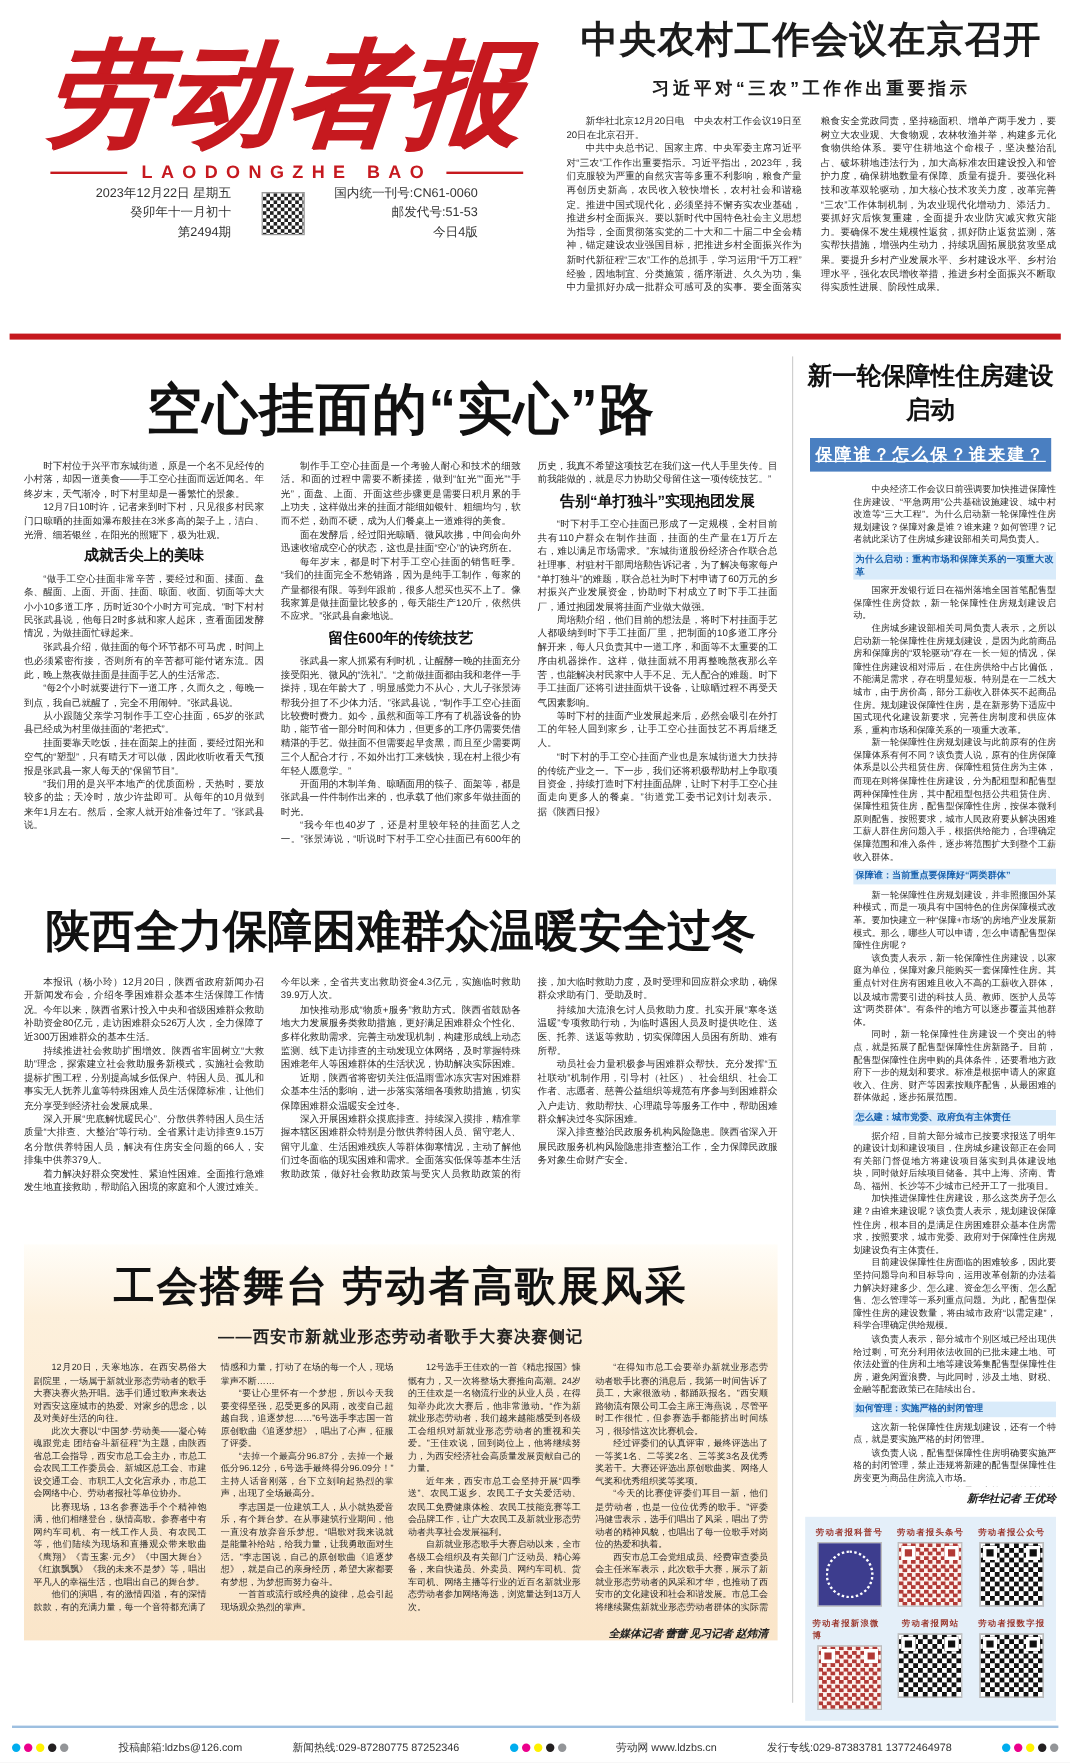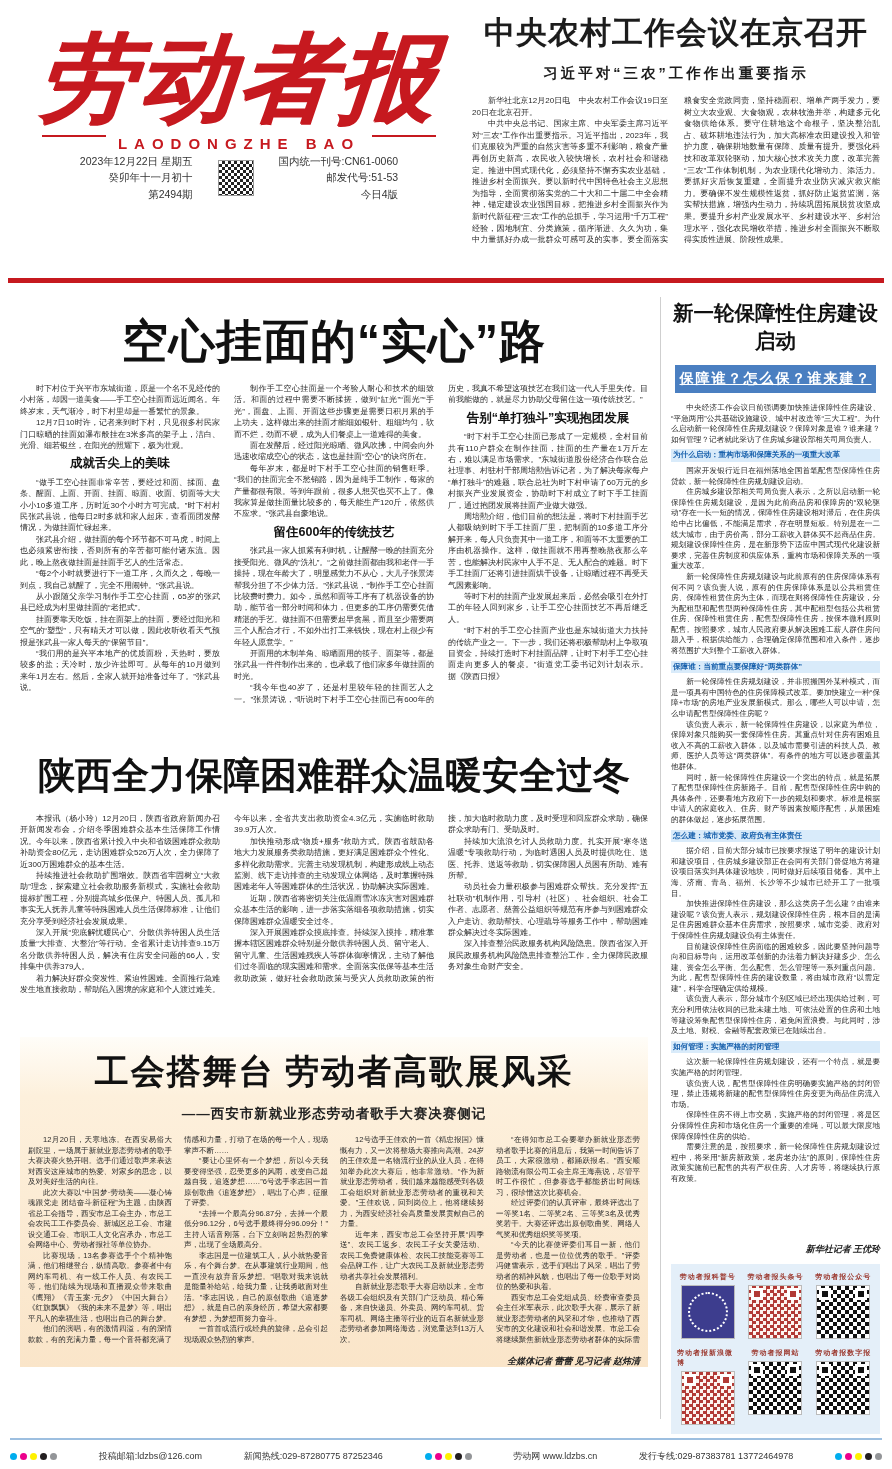--- a/index.html
+++ b/index.html
@@ -5,21 +5,21 @@
   html,body{margin:0;padding:0;background:#e9e9e9;}
   body{font-family:"Liberation Sans","DejaVu Sans",sans-serif;}
   .page{position:relative;width:892px;height:1469px;margin:0 auto;background:#fff;overflow:hidden;
         padding:0 12px 0 20px;box-sizing:border-box;color:#1c1c1c;}
   
   .masthead{height:276px;display:flex;}
   .mh-left{width:438px;display:flex;flex-direction:column;align-items:center;justify-content:flex-start;padding-top:8px;}
   .logo{font-family:"DejaVu Serif","Liberation Serif",serif;font-weight:bold;font-style:italic;
         font-size:96px;line-height:1.45;color:#c6191f;letter-spacing:4px;transform:skewX(-5deg);
         white-space:nowrap;text-shadow:1px 1px 0 #c6191f;}
-  .pinyin-row{display:flex;gap:12px;color:#c6191f;margin-top:-12px;}
+  .pinyin-row{display:flex;align-items:center;gap:12px;color:#c6191f;margin-top:-12px;}
   .dash{width:64px;border-top:2px solid #c6191f;}
   .pinyin{font-size:15px;letter-spacing:7px;font-weight:bold;}
   .pubinfo{display:flex;align-items:center;gap:26px;margin-top:1px;font-size:10.5px;line-height:1.55;color:#333;}
   .pub-dates{text-align:right;}
   .pub-issue{text-align:right;}
   .qr-mini{width:34px;height:34px;background:conic-gradient(#222 25%,#fff 0 50%,#222 0 75%,#fff 0) 0 0/6px 6px;
            outline:1px solid #999;}
   
   .mh-right{flex:1;padding:6px 0 0 14px;}
   .ta-title{font-size:31px;font-weight:bold;text-align:center;letter-spacing:1px;margin:6px 0 10px;}
@@ -53,21 +53,21 @@
   .a3sub{font-size:13.5px;font-weight:bold;text-align:center;letter-spacing:1px;margin-bottom:12px;color:#222;}
   .cols4{column-count:4;column-gap:12px;text-align:justify;overflow:hidden;font-size:7.5px;line-height:10.5px;
          height:216px;color:#2a2a2a;}
   .sig{font-family:"Liberation Serif","DejaVu Serif",serif;font-style:italic;font-weight:bold;
        text-align:right;font-size:9px;margin-top:4px;color:#222;}
   
   .sb-title{font-family:"Liberation Serif","DejaVu Serif",serif;font-size:20.5px;font-weight:bold;
             text-align:center;margin:2px 0 10px;color:#101010;letter-spacing:0;}
   .sb-box{background:#4a7fc1;color:#fff;font-size:14px;font-weight:bold;text-align:center;
           letter-spacing:2px;padding:5px 2px;margin:0 4px 10px;text-decoration:underline;}
-  .sb-body{height:836px;overflow:hidden;text-align:justify;font-size:7.6px;line-height:10.6px;color:#2a2a2a;}
+  .sb-body{height:836px;overflow:hidden;text-align:justify;font-size:7.6px;line-height:10.6px;color:#2a2a2a;margin-left:40px;}
   .sb-h{font-weight:bold;color:#1a62ad;background:#d9ebfa;text-indent:0;margin:4px 0;padding:1px 2px;}
   
   .qr-panel{margin-top:8px;background:#e4eff9;padding:8px 6px 10px;
             display:grid;grid-template-columns:repeat(3,1fr);gap:10px 6px;}
   .qr-cell{display:flex;flex-direction:column;align-items:center;gap:4px;}
   .qr-label{font-size:7px;font-weight:bold;color:#9c3a30;letter-spacing:1px;}
   .qr{width:52px;height:52px;position:relative;background:conic-gradient(#111 25%,#fff 0 50%,#111 0 75%,#fff 0) 0 0/8px 8px;
       outline:1px solid #bbb;}
   .qr::before,.qr::after{content:"";position:absolute;top:2px;width:12px;height:12px;background:#111;
       box-shadow:inset 0 0 0 3px #fff,inset 0 0 0 5px #111;}

